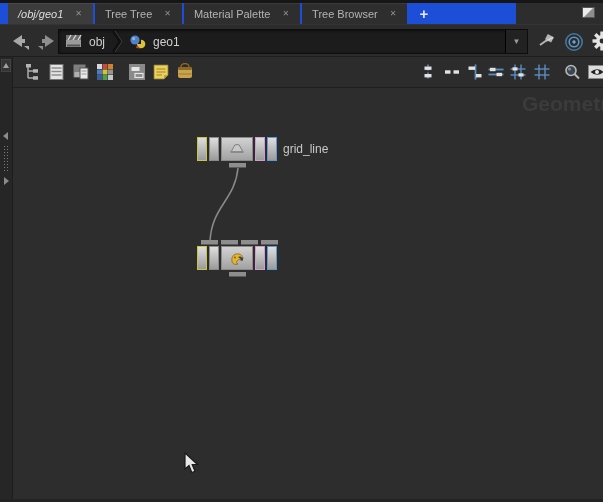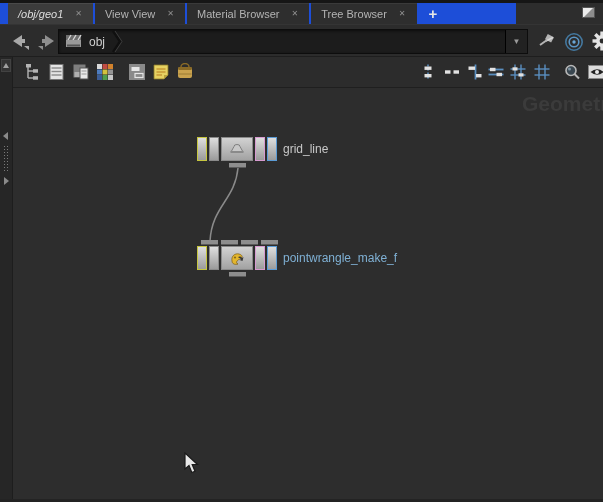--- a/index.html
+++ b/index.html
@@ -75,25 +75,25 @@
 <div id="root">
 
   <div class="top-edge"></div>
 
   <div class="tabbar">
     <div class="tab active">
       <span class="tab-label">/obj/geo1</span>
       <span class="tab-x">✕</span>
     </div>
     <div class="tab">
-      <span class="tab-label">View View</span>
+      <span class="tab-label">Tree Tree</span>
       <span class="tab-x">✕</span>
     </div>
     <div class="tab">
-      <span class="tab-label">Material Browser</span>
+      <span class="tab-label">Material Palette</span>
       <span class="tab-x">✕</span>
     </div>
     <div class="tab">
       <span class="tab-label">Tree Browser</span>
       <span class="tab-x">✕</span>
     </div>
     <div class="plus-btn">+</div>
   </div>
   <div class="pane-split-icon"></div>
 
@@ -118,20 +118,29 @@
           <rect x="2" y="10.5" width="13" height="2" fill="#555"></rect>
         </svg>
         <span>obj</span>
       </div>
       <div class="path-chevron">
         <svg width="12" height="23" viewBox="0 0 12 23">
           <polyline points="2,1 9,11.5 2,22" fill="none" stroke="#101010" stroke-width="2.4"></polyline>
           <polyline points="4,1 11,11.5 4,22" fill="none" stroke="#3c3c3c" stroke-width="1"></polyline>
         </svg>
       </div>
+      <div class="path-seg">
+        <svg width="18" height="16" viewBox="0 0 18 16">
+          <circle cx="6" cy="6" r="4.6" fill="#4f82c8"></circle>
+          <circle cx="4.6" cy="4.6" r="1.6" fill="#8fb4e4"></circle>
+          <path d="M12,10 L12,5.8 A4.2,4.2 0 1 1 7.9,10 Z" fill="#dcc23a"></path>
+          <polygon points="8,11 11,14.5 7,14" fill="#b84a3a"></polygon>
+        </svg>
+        <span>geo1</span>
+      </div>
       <div class="path-dropdown">
         <span>▼</span>
       </div>
     </div>
 
     <svg class="nav-right-icon" style="left:537px" width="20" height="20" viewBox="0 0 20 20">
       <rect x="9" y="4" width="7" height="6" fill="#b4b4b4" transform="rotate(28 12 7)"></rect>
       <line x1="9" y1="10" x2="16" y2="6.5" stroke="#d8d8d8" stroke-width="1.4"></line>
       <line x1="3" y1="14" x2="10" y2="9" stroke="#b4b4b4" stroke-width="2"></line>
     </svg>
@@ -311,21 +320,20 @@
       <svg width="17" height="15" viewBox="0 0 17 15">
         <path d="M3,10 C2,5 6,2 10,3 C14,4 14,7 11,8 C8,9 6,12 9,13 C6,14 3,13 3,10 Z" fill="#e3b62e" stroke="#7a5a14" stroke-width="0.7"></path>
         <path d="M9,6 C10.5,5 12.5,5.5 13,7 L14.5,6 L13.5,10 L10.5,9 L12,8.3 C11.5,7.2 10,7 9,6 Z" fill="#3a3a3a"></path>
         <circle cx="6" cy="6.5" r="1.1" fill="#8a6a18"></circle>
       </svg>
     </div>
     <div class="seg f-template"></div>
     <div class="seg f-display"></div>
   </div>
   <div class="conn-bar" style="left:229px; top:272px;"></div>
-  <div class="node-label lbl-selected" style="left:283px; top:251px;">pointwrangle_make_f</div>
 
   <div class="bottom-edge"></div>
 
   <svg class="cursor" width="16" height="23" viewBox="0 0 16 23">
     <polygon points="1,1 1,17 5,13.5 7.8,20.5 11,19.2 8.2,12.5 13.5,12.5" fill="#e8e8e8" stroke="#1a1a1a" stroke-width="1.2"></polygon>
   </svg>
 
 </div>
 
 </body></html>

